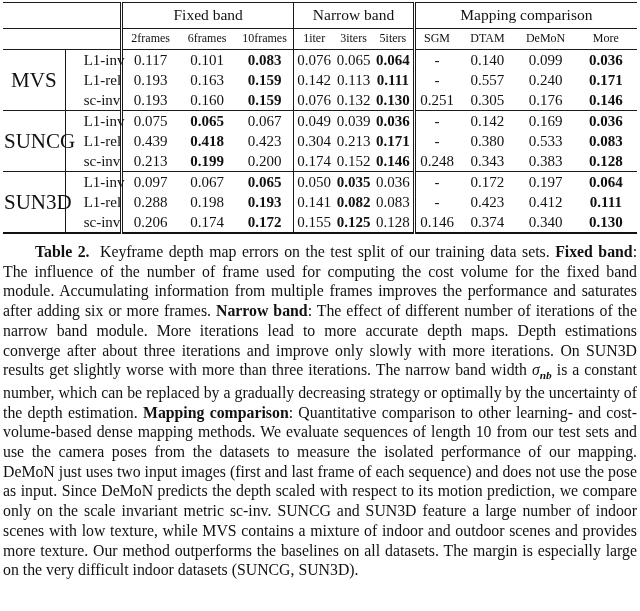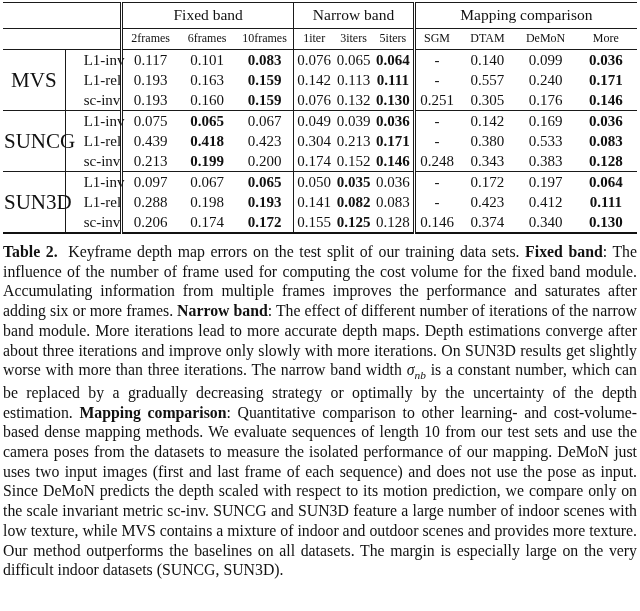--- a/index.html
+++ b/index.html
@@ -56,24 +56,24 @@
   .ssep { border-right: 1px solid #1a1a1a; }
   .bold { font-weight: bold; }
 
   .caption {
     width: 634px;
     margin: 8px auto 0 auto;
     font-size: 15.8px;
     line-height: 1.25;
     text-align: justify;
   }
-  .caption > span:first-child { margin-right: 5px; }
+  .caption > span:first-child { margin-right: 5px; margin-left: 32px; }
   .b { font-weight: bold; }
   .i { font-style: italic; }
-  .sub { vertical-align: sub; font-size: 0.72em; }
+  .sub { vertical-align: sub; font-size: 0.72em; font-weight: bold; }
 </style>
 </head>
 <body>
 
 <div class="page">
   <table class="results" id="results-table">
     <colgroup>
       <col style="width:62px">
         <col style="width:56px">
       <col style="width:57px">

